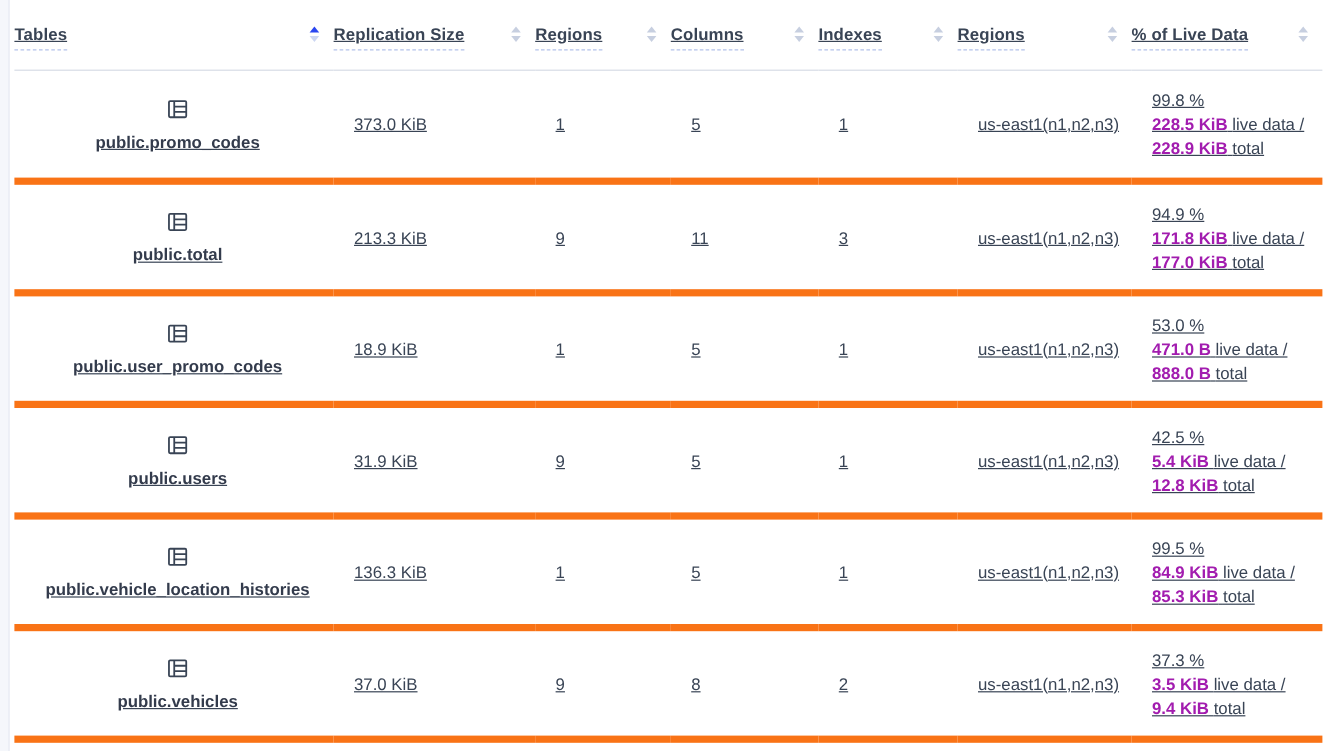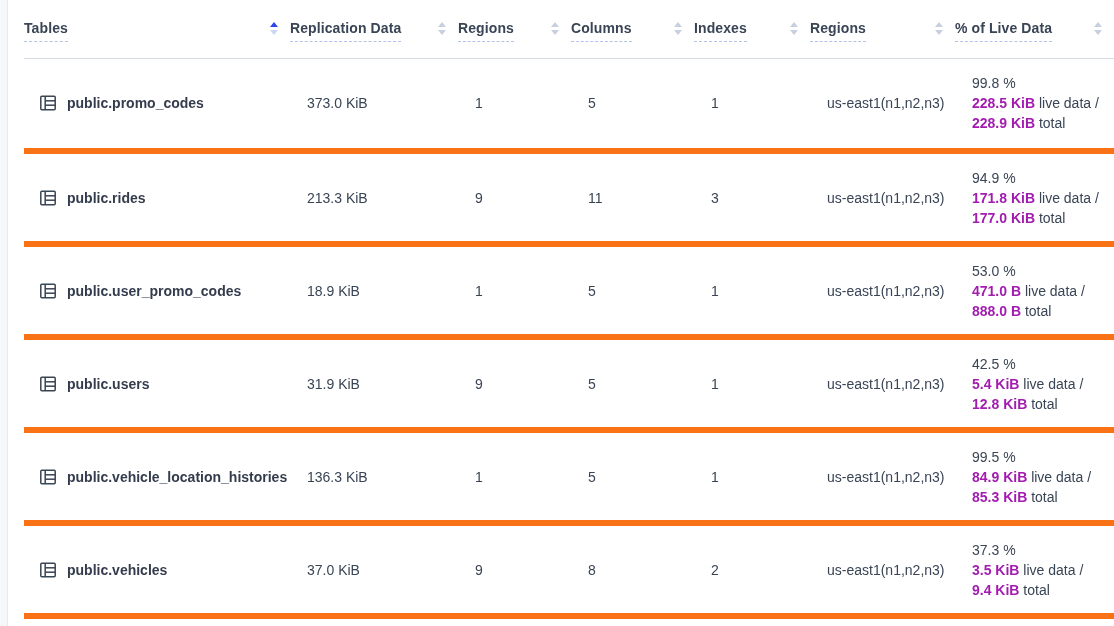--- a/index.html
+++ b/index.html
@@ -8,21 +8,21 @@
     background: #ffffff;
     font-family: "Liberation Sans", sans-serif;
     color: #394455;
     overflow: hidden;
   }
   .page-edge {
     position: absolute; left: 0; top: 0; bottom: 0;
     width: 8px; background: #f5f7fb;
     border-right: 1px solid #e6eaf2;
   }
-  .table-wrap { margin-left: 24px; width: 1090px; }
+  .table-wrap { margin-left: 12px; width: 1090px; text-decoration: underline; }
   table {
     width: 100%;
     border-collapse: collapse;
     table-layout: fixed;
   }
   thead th {
     height: 58px;
     vertical-align: middle;
     border-bottom: 1px solid #d6dbe5;
     font-size: 14px; font-weight: 700; color: #394455;
@@ -52,21 +52,21 @@
   .sort.active .tri.down { border-top-color: #ccd6f2; }
 
   tbody tr { height: 93px; }
   tbody td {
     vertical-align: middle;
     border-bottom: 6px solid #f97316;
     font-size: 14px; font-weight: 400; color: #394455;
     padding-right: 8px;
   }
   td.c-name { padding-left: 14px; }
-  .name-wrap { display: flex; align-items: center; gap: 9px; }
+  .name-wrap { display: flex; align-items: center; gap: 9px; flex-direction: column; }
   .tbl-icon { display: inline-flex; flex: none; }
   .name { font-weight: 700; color: #333b4c; cursor: pointer; }
   .live-cell div { line-height: 20px; }
   .b { font-weight: 700; color: #a21caf; }
 </style>
 </head>
 <body>
 
 <div class="page-edge"></div>
 
@@ -88,21 +88,21 @@
       <span class="th-label">Tables</span>
       <span class="sort active">
         <span class="tri up"></span>
         <span class="tri down"></span>
       </span>
     </div>
   </th>
 
   <th>
     <div class="th-inner">
-      <span class="th-label">Replication Data</span>
+      <span class="th-label">Replication Size</span>
       <span class="sort">
         <span class="tri up"></span>
         <span class="tri down"></span>
       </span>
     </div>
   </th>
 
   <th>
     <div class="th-inner">
       <span class="th-label">Regions</span>
@@ -185,21 +185,21 @@
     <td class="c-name">
       <span class="name-wrap">
         <span class="tbl-icon">
           <svg width="20" height="20" viewBox="0 0 20 20">
             <rect x="2.8" y="3.3" width="14.4" height="13.4" rx="1" fill="none" stroke="#394455" stroke-width="1.5"></rect>
             <line x1="7.2" y1="3.3" x2="7.2" y2="16.7" stroke="#394455" stroke-width="1.5"></line>
             <line x1="7.2" y1="7.8" x2="17.2" y2="7.8" stroke="#394455" stroke-width="1.5"></line>
             <line x1="7.2" y1="12.2" x2="17.2" y2="12.2" stroke="#394455" stroke-width="1.5"></line>
           </svg>
         </span>
-        <span class="name">public.rides</span>
+        <span class="name">public.total</span>
       </span>
     </td>
     <td class="pad">213.3 KiB</td>
     <td class="pad">9</td>
     <td class="pad">11</td>
     <td class="pad">3</td>
     <td class="pad">us-east1(n1,n2,n3)</td>
     <td class="pad live-cell">
       <div>94.9 %</div>
       <div><span class="b">171.8 KiB</span> <span>live data /</span></div>

